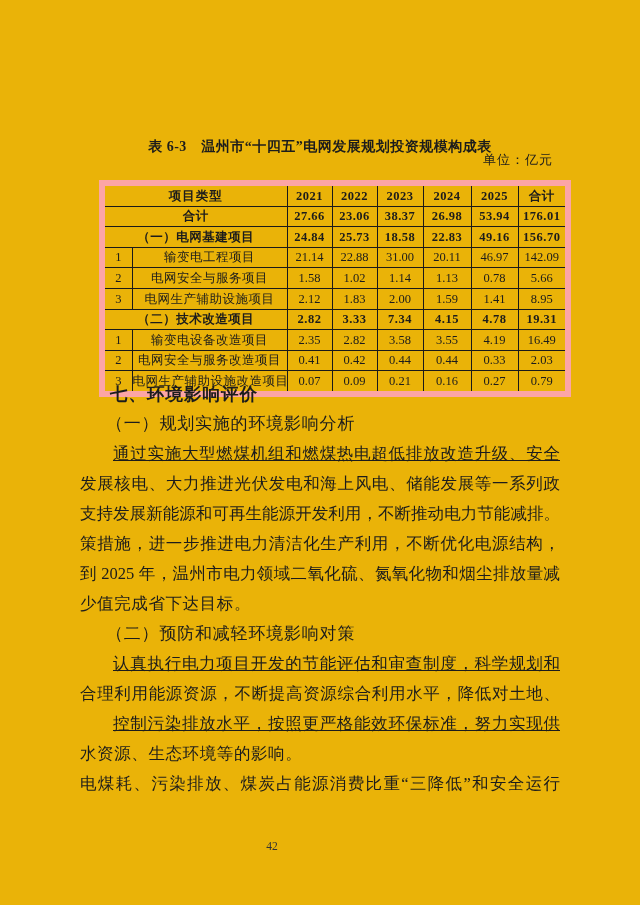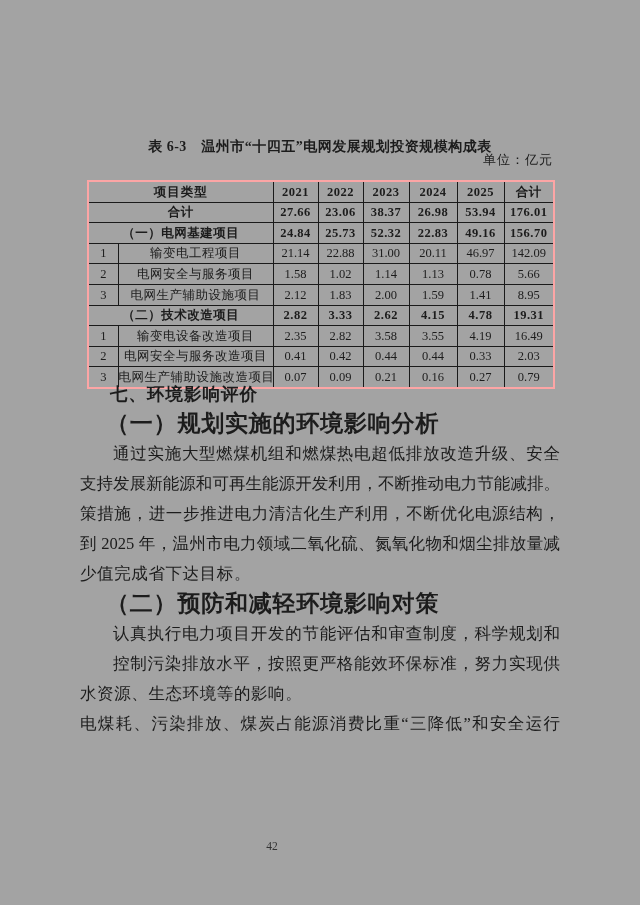--- a/index.html
+++ b/index.html
@@ -1,38 +1,38 @@
 <!DOCTYPE html>
 <html><head>
 <meta charset="utf-8">
 <style>
   html,body{margin:0;padding:0;background:#ffffff;}
   .page{
     position:relative;
     width:640px;height:905px;
-    background:#a3a3a3;
+    background:#eab308;
     font-family:"Liberation Serif","DejaVu Serif",serif;
     color:#1c1c1c;
     overflow:hidden;
   }
   
   .tbl-title{
     position:absolute;top:137px;left:0;width:640px;
     text-align:center;font-size:14px;font-weight:bold;letter-spacing:.5px;
     line-height:20px;
   }
   .unit{
     position:absolute;top:152px;left:0;width:553px;
     text-align:right;font-size:13px;line-height:16px;letter-spacing:1px;
   }
   
   table.inv{
-    position:absolute;left:87px;top:180px;width:466px;
+    position:absolute;left:99px;top:180px;width:466px;
     border-collapse:collapse;table-layout:fixed;
-    border:2px solid #fca5a5;
+    border:6px solid #fca5a5;
     font-family:Liberation Serif, serif;
   }
   table.inv td{
     border:1px solid #1a1a1a;
     height:19.6px;padding:0;
     text-align:center;vertical-align:middle;
     font-size:12.5px;line-height:1;
     white-space:nowrap;overflow:hidden;
   }
   tr.hdr td{font-weight:bold;letter-spacing:1px;}
@@ -45,24 +45,24 @@
     height:30px;line-height:30px;
     font-size:16.5px;
     text-align:justify;text-align-last:justify;
     overflow:hidden;white-space:nowrap;
   }
   .line.h1{
     font-size:17.5px;font-weight:bold;letter-spacing:1px;
     text-align:left;text-align-last:left;text-indent:30px;white-space:nowrap;
   }
   .line.h2{
-    font-size:23px;font-weight:bold;letter-spacing:.8px;
+    font-size:17px;font-weight:normal;letter-spacing:.8px;
     text-align:center;text-align-last:left;text-indent:26px;white-space:nowrap;
   }
-  .line.first{text-indent:33px;}
+  .line.first{text-indent:33px;text-decoration:underline;}
   .line.end{text-align-last:left;letter-spacing:.6px;}
   
   .pagenum{
     position:absolute;top:839px;left:0;width:544px;
     text-align:center;font-size:11.5px;color:#333;line-height:14px;
   }
 </style>
 </head>
 <body>
 
@@ -98,21 +98,21 @@
       <td>23.06</td>
       <td>38.37</td>
       <td>26.98</td>
       <td>53.94</td>
       <td>176.01</td>
     </tr>
     <tr class="boldrow">
       <td class="lbl" colspan="2">（一）电网基建项目</td>
       <td>24.84</td>
       <td>25.73</td>
-      <td>52.32</td>
+      <td>18.58</td>
       <td>22.83</td>
       <td>49.16</td>
       <td>156.70</td>
     </tr>
     <tr>
       <td>1</td>
       <td class="lbl">输变电工程项目</td>
       <td>21.14</td>
       <td>22.88</td>
       <td>31.00</td>
@@ -137,21 +137,21 @@
       <td>1.83</td>
       <td>2.00</td>
       <td>1.59</td>
       <td>1.41</td>
       <td>8.95</td>
     </tr>
     <tr class="boldrow">
       <td class="lbl" colspan="2">（二）技术改造项目</td>
       <td>2.82</td>
       <td>3.33</td>
-      <td>2.62</td>
+      <td>7.34</td>
       <td>4.15</td>
       <td>4.78</td>
       <td>19.31</td>
     </tr>
     <tr>
       <td>1</td>
       <td class="lbl">输变电设备改造项目</td>
       <td>2.35</td>
       <td>2.82</td>
       <td>3.58</td>
@@ -179,26 +179,28 @@
       <td>0.27</td>
       <td>0.79</td>
     </tr>
   </tbody>
     </table>
 
   <div class="textcol">
     <div class="line h1">七、环境影响评价</div>
     <div class="line h2">（一）规划实施的环境影响分析</div>
     <div class="line first">通过实施大型燃煤机组和燃煤热电超低排放改造升级、安全</div>
+    <div class="line">发展核电、大力推进光伏发电和海上风电、储能发展等一系列政</div>
     <div class="line">支持发展新能源和可再生能源开发利用，不断推动电力节能减排。</div>
     <div class="line">策措施，进一步推进电力清洁化生产利用，不断优化电源结构，</div>
     <div class="line">到 2025 年，温州市电力领域二氧化硫、氮氧化物和烟尘排放量减</div>
     <div class="line end">少值完成省下达目标。</div>
     <div class="line h2">（二）预防和减轻环境影响对策</div>
     <div class="line first">认真执行电力项目开发的节能评估和审查制度，科学规划和</div>
+    <div class="line">合理利用能源资源，不断提高资源综合利用水平，降低对土地、</div>
     <div class="line first">控制污染排放水平，按照更严格能效环保标准，努力实现供</div>
     <div class="line end">水资源、生态环境等的影响。</div>
     <div class="line">电煤耗、污染排放、煤炭占能源消费比重“三降低”和安全运行</div>
   </div>
 
   <div class="pagenum">42</div>
 
 </div>
 
 </body></html>

